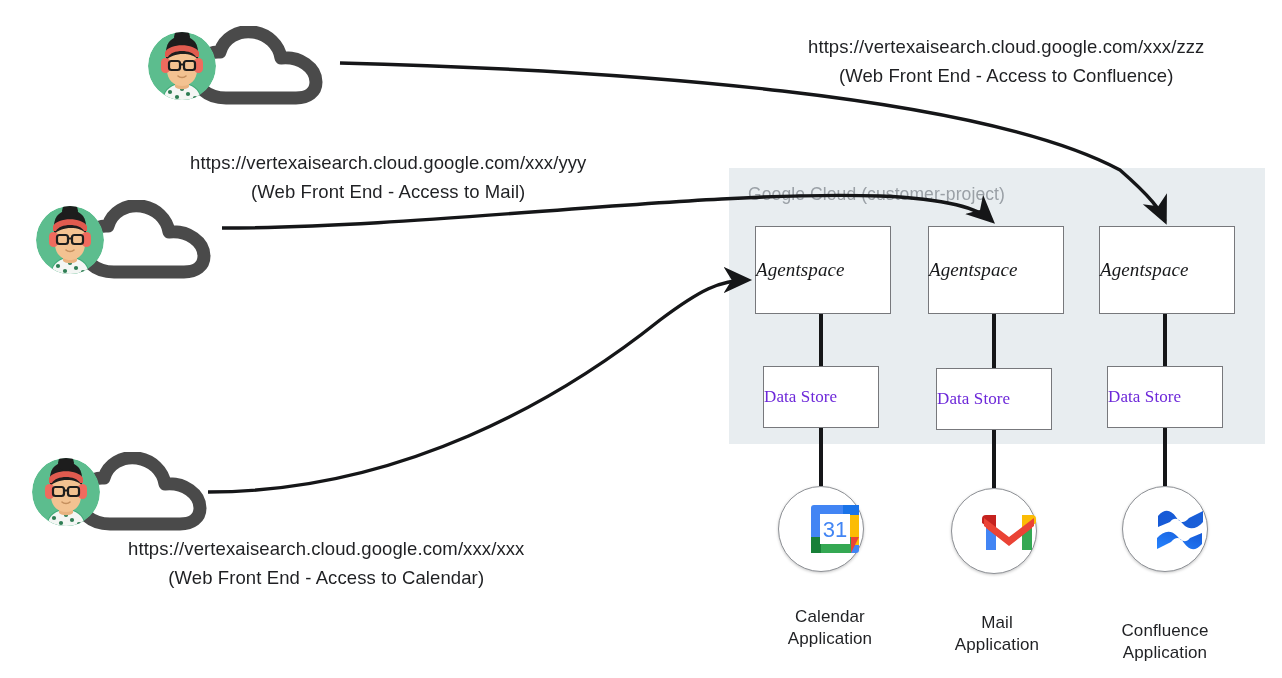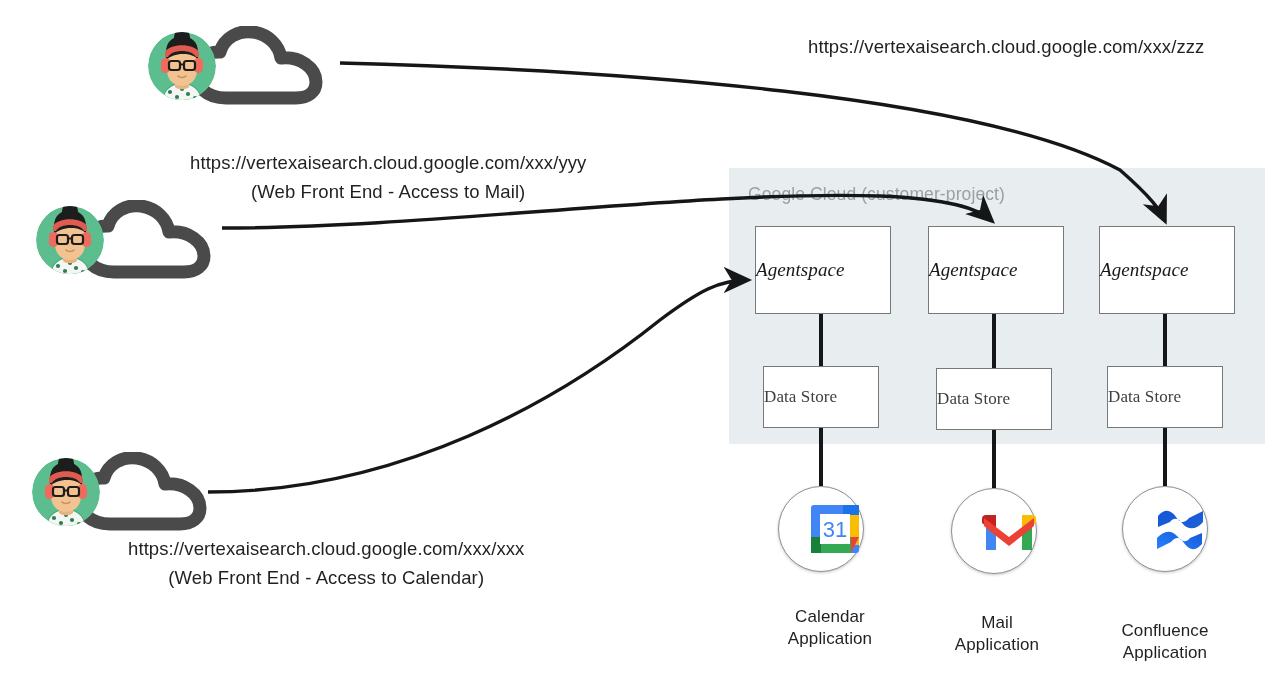--- a/index.html
+++ b/index.html
@@ -61,21 +61,21 @@
     font-size: 19px;
     color: #17181a;
     letter-spacing: 0.1px;
   }
   .datastore-box {
     width: 116px;
     height: 62px;
   }
   .datastore-box .node-label {
     font-size: 17px;
-    color: #404040;
+    color: #6d28d9;
     letter-spacing: 0.1px;
   }
 
   
   #agentspace-1 { left: 755px; top: 226px; }
   #agentspace-2 { left: 928px; top: 226px; }
   #agentspace-3 { left: 1099px; top: 226px; }
   
   #datastore-1 { left: 763px; top: 366px; }
   #datastore-2 { left: 936px; top: 368px; }
@@ -382,20 +382,21 @@
         <rect x="21" y="29" width="11" height="9" rx="2.5" fill="none" stroke="#1d1d1d" stroke-width="2.2"></rect>
         <rect x="36" y="29" width="11" height="9" rx="2.5" fill="none" stroke="#1d1d1d" stroke-width="2.2"></rect>
         <line x1="32" y1="32.5" x2="36" y2="32.5" stroke="#1d1d1d" stroke-width="2.2"></line>
         <path d="M30 44 C 32 46, 36 46, 38 44" fill="none" stroke="#c58f5e" stroke-width="1.6" stroke-linecap="round"></path>
       </svg>
     </div>
   </div>
 
   <div class="url-label" id="label-confluence">
     <div class="url-line">https://vertexaisearch.cloud.google.com/xxx/zzz</div>
+    <div class="sub-line">(Web Front End - Access to Confluence)</div>
   </div>
 
   <div class="url-label" id="label-calendar">
     <div class="url-line">https://vertexaisearch.cloud.google.com/xxx/xxx</div>
     <div class="sub-line">(Web Front End - Access to Calendar)</div>
   </div>
 
   <div class="url-label" id="label-mail">
     <div class="url-line">https://vertexaisearch.cloud.google.com/xxx/yyy</div>
     <div class="sub-line">(Web Front End - Access to Mail)</div>

